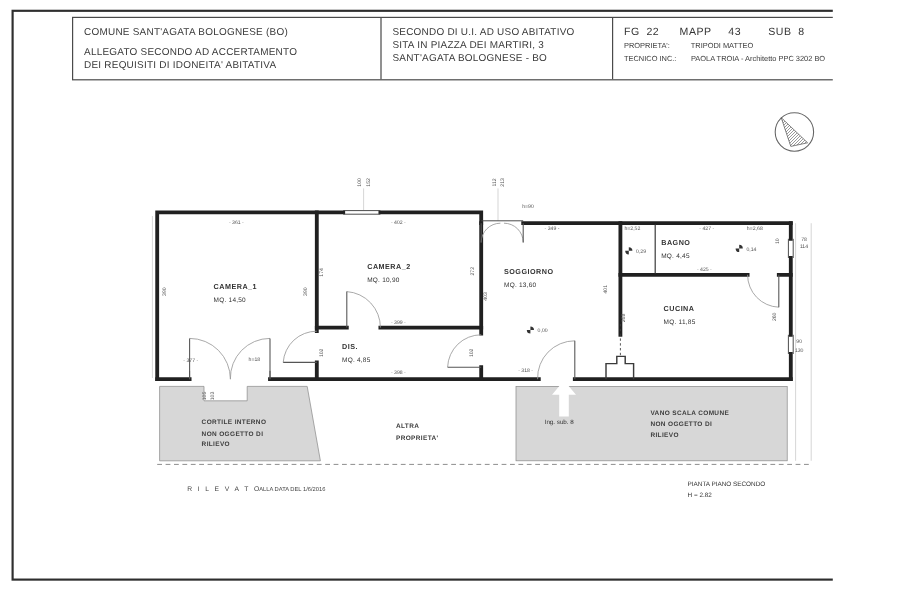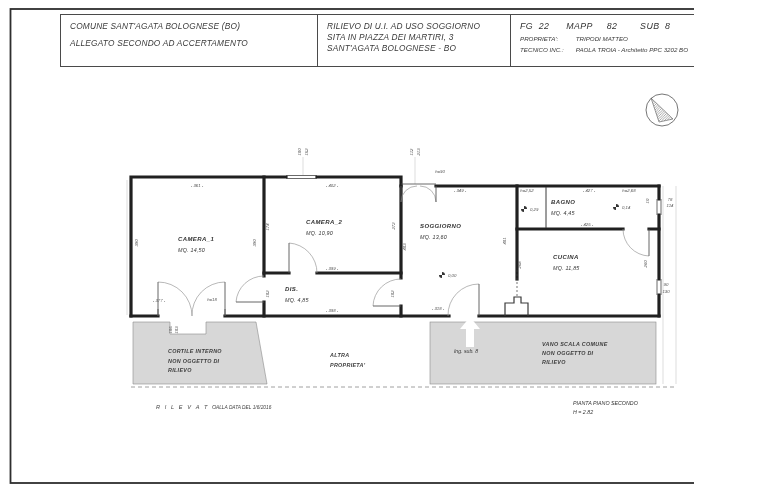--- a/index.html
+++ b/index.html
@@ -1,17 +1,17 @@
 <!DOCTYPE html>
 <html><head>
 <meta charset="utf-8">
 <style>
   html,body{margin:0;padding:0;background:#ffffff;}
   .page{position:relative;width:694px;height:492px;background:#ffffff;overflow:hidden;
-        font-family:"Liberation Sans",sans-serif;color:#333;font-style:italic;}
+        font-family:"Liberation Sans",sans-serif;color:#333;}
   .plan-svg{position:absolute;left:0;top:0;width:764px;height:492px;}
   
   .titleblock{position:absolute;left:60px;top:14px;width:655px;height:53px;
       border:1px solid #4a4a4a;display:flex;box-sizing:border-box;background:#fff;}
   .tb-col{box-sizing:border-box;padding:6px 8px 0 9px;}
   .tb-col + .tb-col{border-left:1px solid #4a4a4a;}
   .tb-c1{width:256px;}
   .tb-c2{width:193px;}
   .tb-c3{flex:1;}
   .tb-line{font-size:8.3px;line-height:11px;letter-spacing:.2px;color:#3a3a3a;}
@@ -194,28 +194,29 @@
       <text class="ft-date" x="216" y="409">ALLA DATA DEL 1/6/2016</text>
       <text class="ft-plan" x="573" y="405">PIANTA PIANO SECONDO</text>
       <text class="ft-plan" x="573" y="414">H = 2.82</text>
     </g>
   </svg>
 
   <div class="titleblock">
     <div class="tb-col tb-c1">
       <div class="tb-line">COMUNE SANT'AGATA BOLOGNESE  (BO)</div>
       <div class="tb-line tb-gap">ALLEGATO SECONDO AD ACCERTAMENTO</div>
+      <div class="tb-line">DEI REQUISITI DI IDONEITA' ABITATIVA</div>
     </div>
     <div class="tb-col tb-c2">
-      <div class="tb-line">RILIEVO DI U.I. AD USO SOGGIORNO</div>
+      <div class="tb-line">SECONDO DI U.I. AD USO ABITATIVO</div>
       <div class="tb-line">SITA IN PIAZZA DEI MARTIRI, 3</div>
       <div class="tb-line">SANT'AGATA BOLOGNESE - BO</div>
     </div>
     <div class="tb-col tb-c3">
-      <div class="tb-ref">FG  22      MAPP     82        SUB  8</div>
+      <div class="tb-ref">FG  22      MAPP     43        SUB  8</div>
       <div class="tb-row">
         <span class="lbl">PROPRIETA':</span>
         <span>TRIPODI MATTEO</span>
       </div>
       <div class="tb-row">
         <span class="lbl">TECNICO INC.:</span>
         <span>PAOLA TROIA - Architetto PPC 3202 BO</span>
       </div>
     </div>
   </div>

